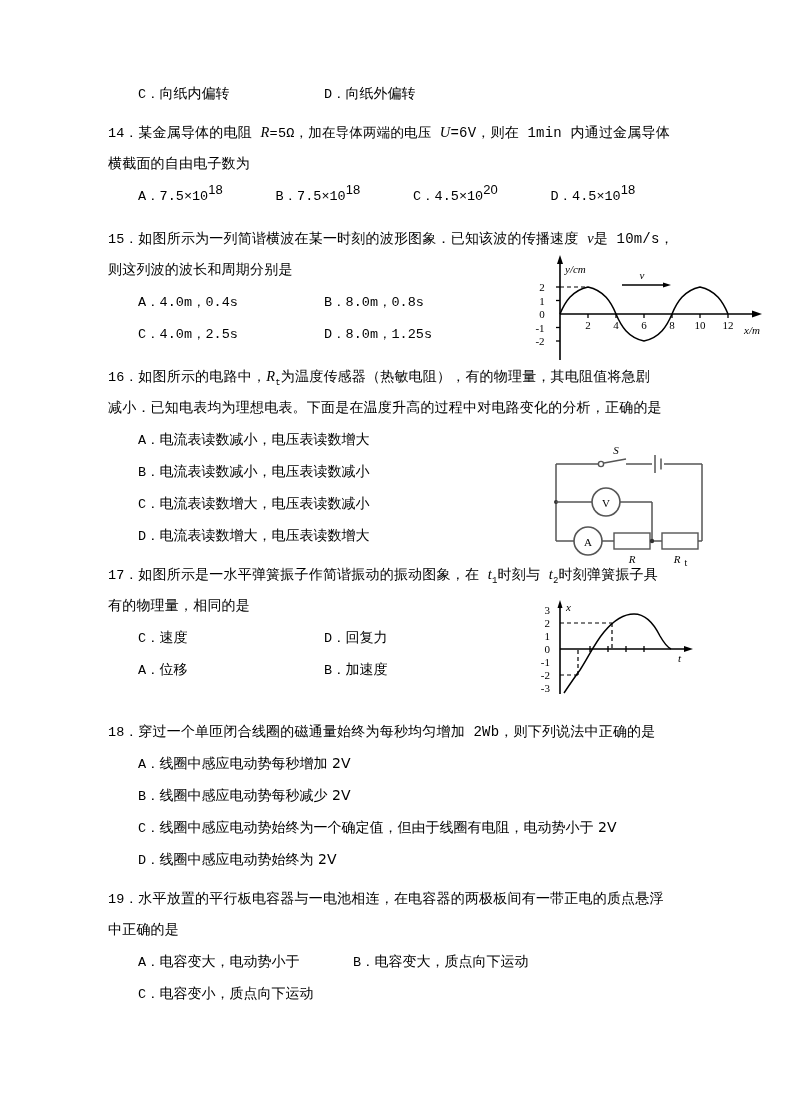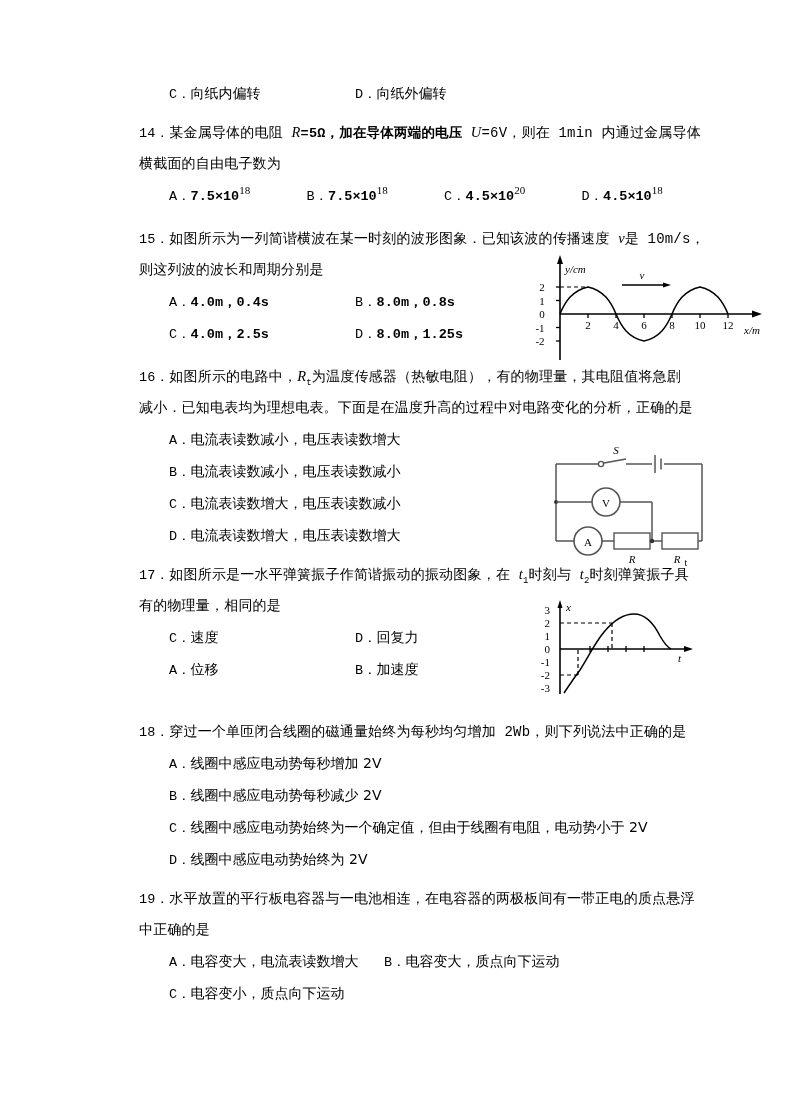--- a/index.html
+++ b/index.html
@@ -16,42 +16,40 @@
     width: 790px;
     height: 1119px;
     background: #ffffff;
     overflow: hidden;
   }
   .content {
     position: absolute;
     left: 108px;
     top: 78px;
     width: 580px;
-    margin-left: 31px;
   }
 
   
   .qline {
     font-size: 14.5px;
     line-height: 31px;
     white-space: pre-wrap;
     letter-spacing: 0.2px;
   }
   .qnum {
     font-family: Liberation Mono, monospace;
     font-size: 13.5px;
   }
   .cjk {
     font-family: Liberation Mono, monospace;
     font-size: 14px;
   }
   .mono {
     font-family: "Liberation Mono", "DejaVu Sans Mono", monospace;
     font-size: 13.5px;
-    font-weight: bold;
   }
   .ital {
     font-family: "Liberation Serif", "DejaVu Serif", serif;
     font-style: italic;
     font-size: 14.5px;
   }
   .opt-row {
     display: flex;
     line-height: 31px;
     padding-left: 30px;
@@ -66,22 +64,22 @@
     font-size: 13.5px;
   }
   .opt-2col .opt:nth-child(1) { width: 186px; }
   .opt-4col .opt { width: 145px; }
   .opt-2colw .opt:nth-child(1) { width: 215px; }
   .block { margin-bottom: 0px; }
   .sp6 { height: 7px; }
   .sp10 { height: 11px; }
 
   sup.exp {
-    font-family: Liberation Serif, serif;
-    font-size: 11px;
+    font-family: Liberation Sans, sans-serif;
+    font-size: 13px;
     vertical-align: super;
     line-height: 0;
   }
   sub.sb {
     font-family: "Liberation Mono", "DejaVu Sans Mono", monospace;
     font-size: 9px;
     vertical-align: sub;
     line-height: 0;
   }
 
@@ -204,21 +202,21 @@
           <span class="opt"><span class="lbl">D．</span><span>线圈中感应电动势始终为 2V</span></span>
         </div>
     </div>
 
     <div class="sp6"></div>
 
     <div class="block">
       <div class="qline"><span class="qnum">19．</span><span class="cjk">水平放置的平行板电容器与一电池相连，在电容器的两极板间有一带正电的质点悬浮</span></div>
       <div class="qline cjk">中正确的是</div>
       <div class="opt-row opt-2colw">
-        <span class="opt"><span class="lbl">A．</span><span>电容变大，电流表读数增大</span></span>
+        <span class="opt"><span class="lbl">A．</span><span>电容变大，电动势小于</span></span>
         <span class="opt"><span class="lbl">B．</span><span>电容变大，质点向下运动</span></span>
       </div>
       <div class="opt-row opt-2colw">
         <span class="opt"><span class="lbl">C．</span><span>电容变小，质点向下运动</span></span>
       </div>
     </div>
 
   </div>
 
   <div class="fig" id="fig-wave">

